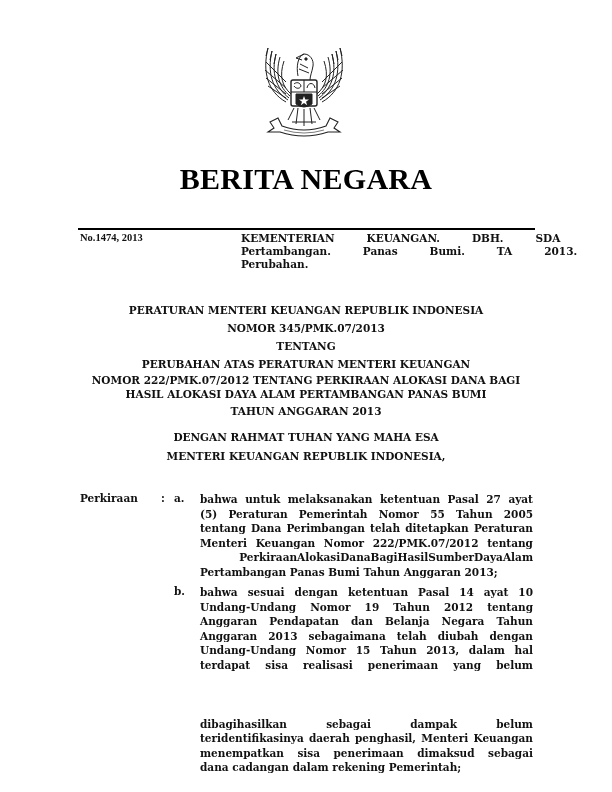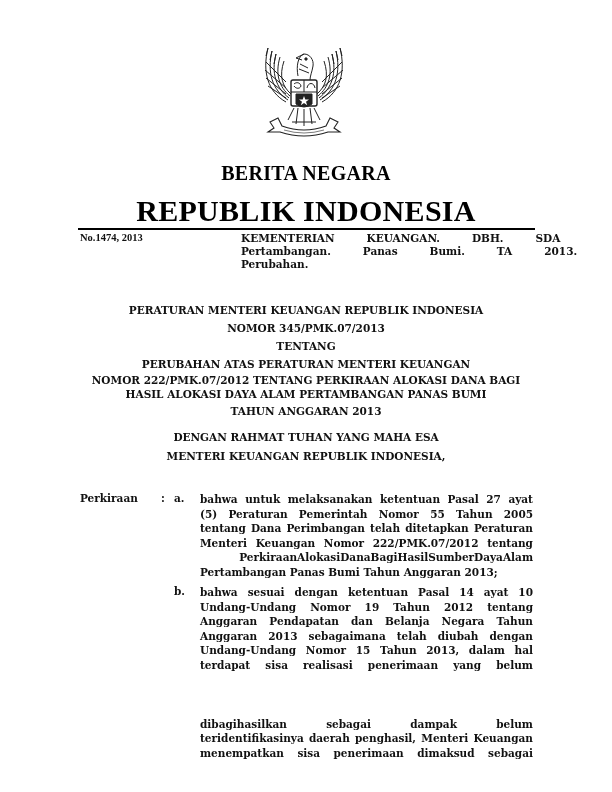--- a/index.html
+++ b/index.html
@@ -4,21 +4,21 @@
   <style>
     html, body { margin: 0; padding: 0; background: #ffffff; }
     body { width: 612px; height: 792px; position: relative; overflow: hidden;
            font-family: "DejaVu Serif", "Liberation Serif", serif; color: #111; }
     .page { position: absolute; left: 0; top: 0; width: 612px; height: 792px; }
 
     .emblem { position: absolute; left: 258px; top: 42px; width: 92px; height: 100px; }
 
     .masthead { position: absolute; left: 0; width: 612px; text-align: center;
                 font-family: "Liberation Serif", serif; font-weight: bold; color: #000; }
-    .mast1 { top: 162px; font-size: 20px; letter-spacing: 0.3px; }
+    .mast1 { top: 162px; font-size: 30px; letter-spacing: 0.3px; }
     .mast2 { top: 194px; font-size: 30px; letter-spacing: 0.3px; }
 
     .rule { position: absolute; left: 78px; top: 228px; width: 457px; height: 2px; background: #000; }
 
     .issue-no { position: absolute; left: 80px; top: 232px; font-size: 10.5px; font-weight: bold; font-family: Liberation Serif, serif; }
     .issue-summary { position: absolute; left: 241px; top: 232px; width: 292px;
                      font-size: 10.5px; font-weight: bold; line-height: 13px; }
     .issue-summary .line { display: flex; justify-content: space-between; gap: 32px; }
     .issue-summary .line span { display: inline-block; }
 
@@ -78,21 +78,20 @@
       <path d="M36 66 L30 78 M56 66 L62 78"></path>
       <path d="M40 66 L38 82 M46 67 L46 84 M52 66 L54 82"></path>
       <path d="M34 80 L58 80"></path>
 
       <path d="M12 80 L20 76 L24 84 Q46 92 68 84 L72 76 L80 80 L76 86 L82 90 L70 90 Q46 98 22 90 L10 90 L16 86 Z" stroke-width="1.1"></path>
       <path d="M26 88 Q46 94 66 88" stroke-width="0.6"></path>
     </g>
   </svg>
 
   <div class="masthead mast1">BERITA NEGARA</div>
-  <div class="masthead mast2">REPUBLIK INDONESIA</div>
 
   <div class="rule"></div>
 
   <div class="issue-no">No.1474, 2013</div>
 
   <div class="issue-summary">
     <div class="line">
       <span>KEMENTERIAN</span>
       <span>KEUANGAN.</span>
       <span>DBH.</span>
@@ -243,18 +242,19 @@
             <span>Menteri</span>
             <span>Keuangan</span>
           </span>
         <span class="ln" style="display: flex; justify-content: space-between;">
             <span>menempatkan</span>
             <span>sisa</span>
             <span>penerimaan</span>
             <span>dimaksud</span>
             <span>sebagai</span>
           </span>
+        <span class="ln last">dana cadangan dalam rekening Pemerintah;</span>
       </div>
     </div>
   </div>
 
   <a class="footer-link">www.djpp.kemenkumham.go.id</a>
 </div>
 
 </body></html>

